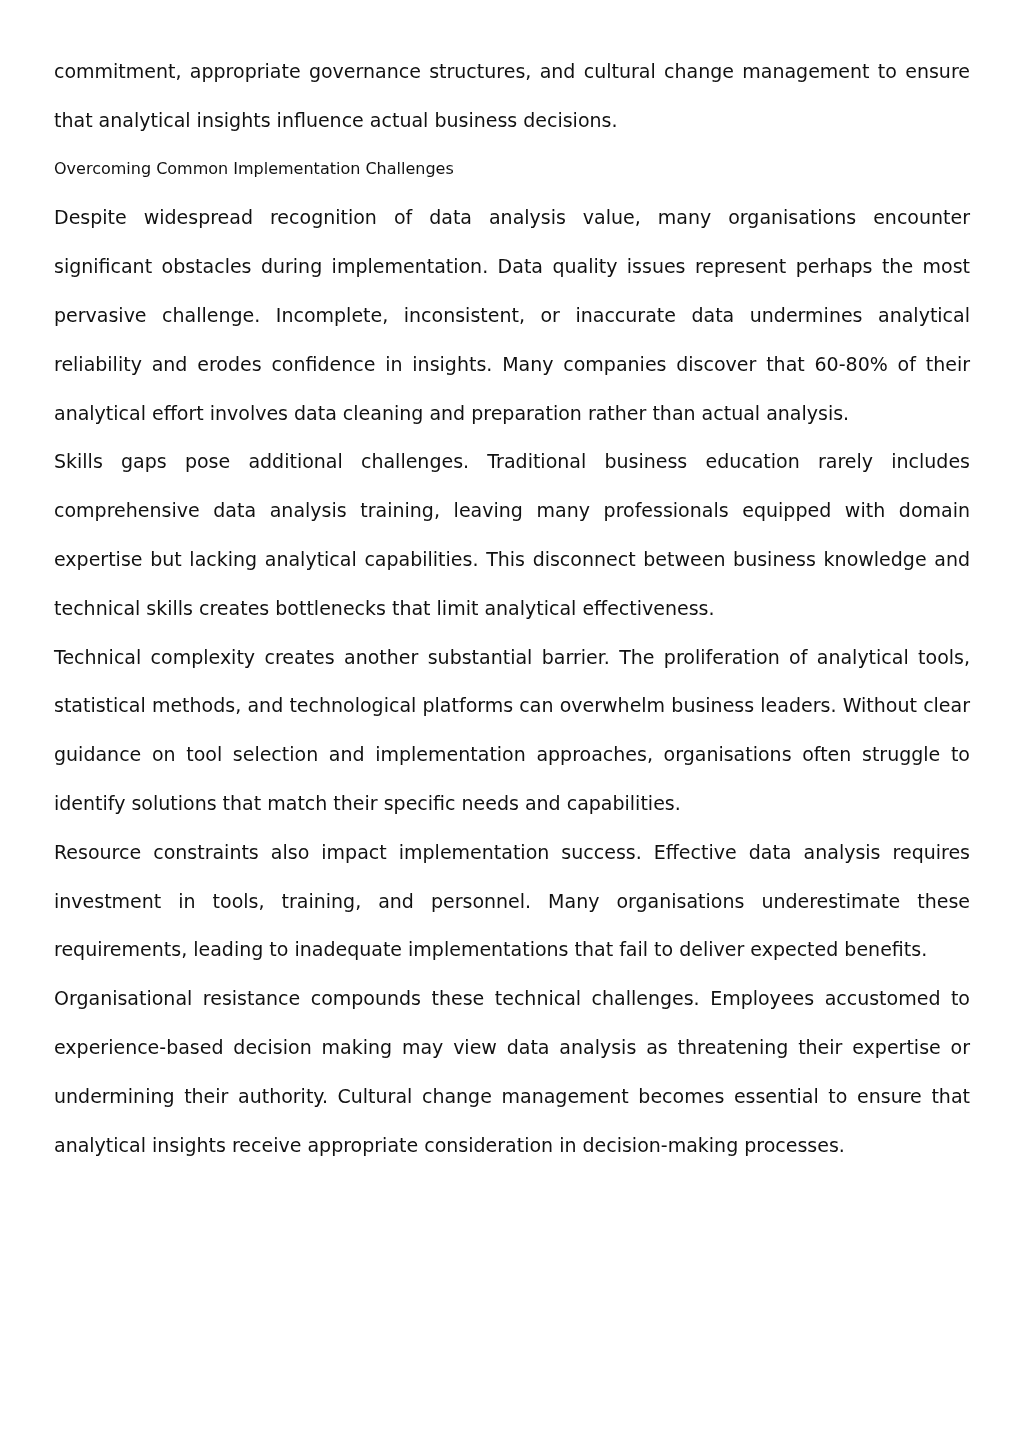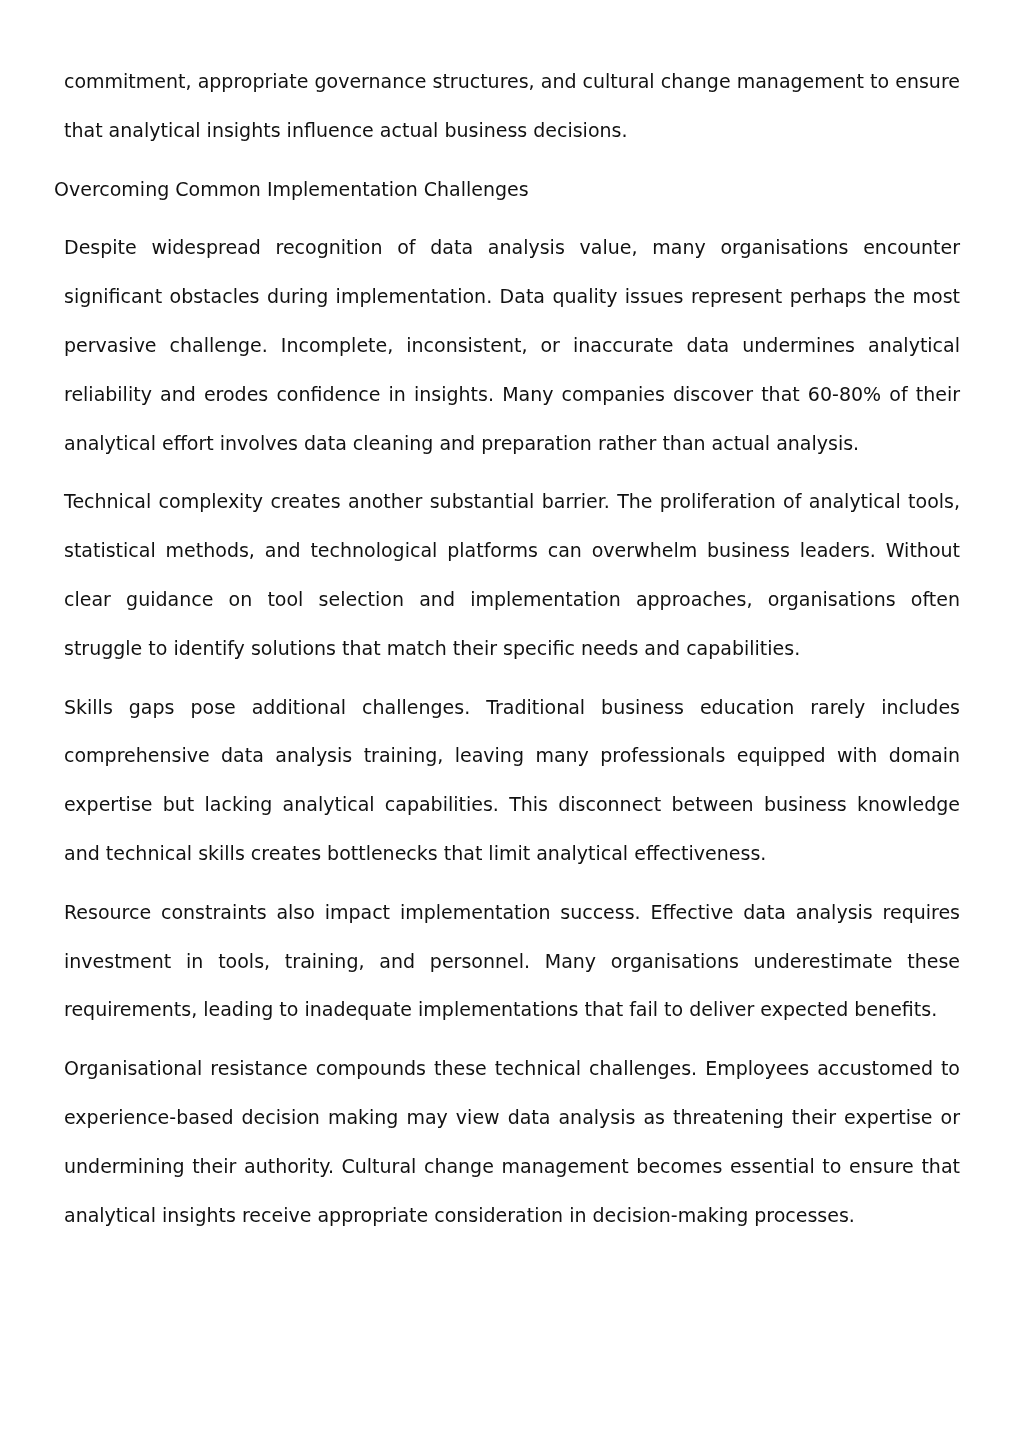--- a/index.html
+++ b/index.html
@@ -7,27 +7,27 @@
   .page {
     position: absolute;
     left: 54px;
     top: 47px;
     width: 916px;
     font-family: "DejaVu Sans", sans-serif;
     font-size: 19px;
     line-height: 48.8px;
     color: #111111;
   }
-  .para { margin: 10px; text-align: justify; }
-  .heading { margin: 0; text-align: left; font-weight: normal; font-size: 19px; }
+  .para { margin: 0; text-align: justify; }
+  .heading { margin: 0; text-align: left; font-weight: normal; font-size: 16px; }
 </style>
 </head>
 <body>
 
 <div class="page">
   <p class="para">commitment, appropriate governance structures, and cultural change management to ensure that analytical insights influence actual business decisions.</p>
   <h2 class="heading">Overcoming Common Implementation Challenges</h2>
   <p class="para">Despite widespread recognition of data analysis value, many organisations encounter significant obstacles during implementation. Data quality issues represent perhaps the most pervasive challenge. Incomplete, inconsistent, or inaccurate data undermines analytical reliability and erodes confidence in insights. Many companies discover that 60-80% of their analytical effort involves data cleaning and preparation rather than actual analysis.</p>
+  <p class="para">Skills gaps pose additional challenges. Traditional business education rarely includes comprehensive data analysis training, leaving many professionals equipped with domain expertise but lacking analytical capabilities. This disconnect between business knowledge and technical skills creates bottlenecks that limit analytical effectiveness.</p>
   <p class="para">Technical complexity creates another substantial barrier. The proliferation of analytical tools, statistical methods, and technological platforms can overwhelm business leaders. Without clear guidance on tool selection and implementation approaches, organisations often struggle to identify solutions that match their specific needs and capabilities.</p>
-  <p class="para">Skills gaps pose additional challenges. Traditional business education rarely includes comprehensive data analysis training, leaving many professionals equipped with domain expertise but lacking analytical capabilities. This disconnect between business knowledge and technical skills creates bottlenecks that limit analytical effectiveness.</p>
   <p class="para">Resource constraints also impact implementation success. Effective data analysis requires investment in tools, training, and personnel. Many organisations underestimate these requirements, leading to inadequate implementations that fail to deliver expected benefits.</p>
   <p class="para">Organisational resistance compounds these technical challenges. Employees accustomed to experience-based decision making may view data analysis as threatening their expertise or undermining their authority. Cultural change management becomes essential to ensure that analytical insights receive appropriate consideration in decision-making processes.</p>
 </div>
 
 </body></html>

